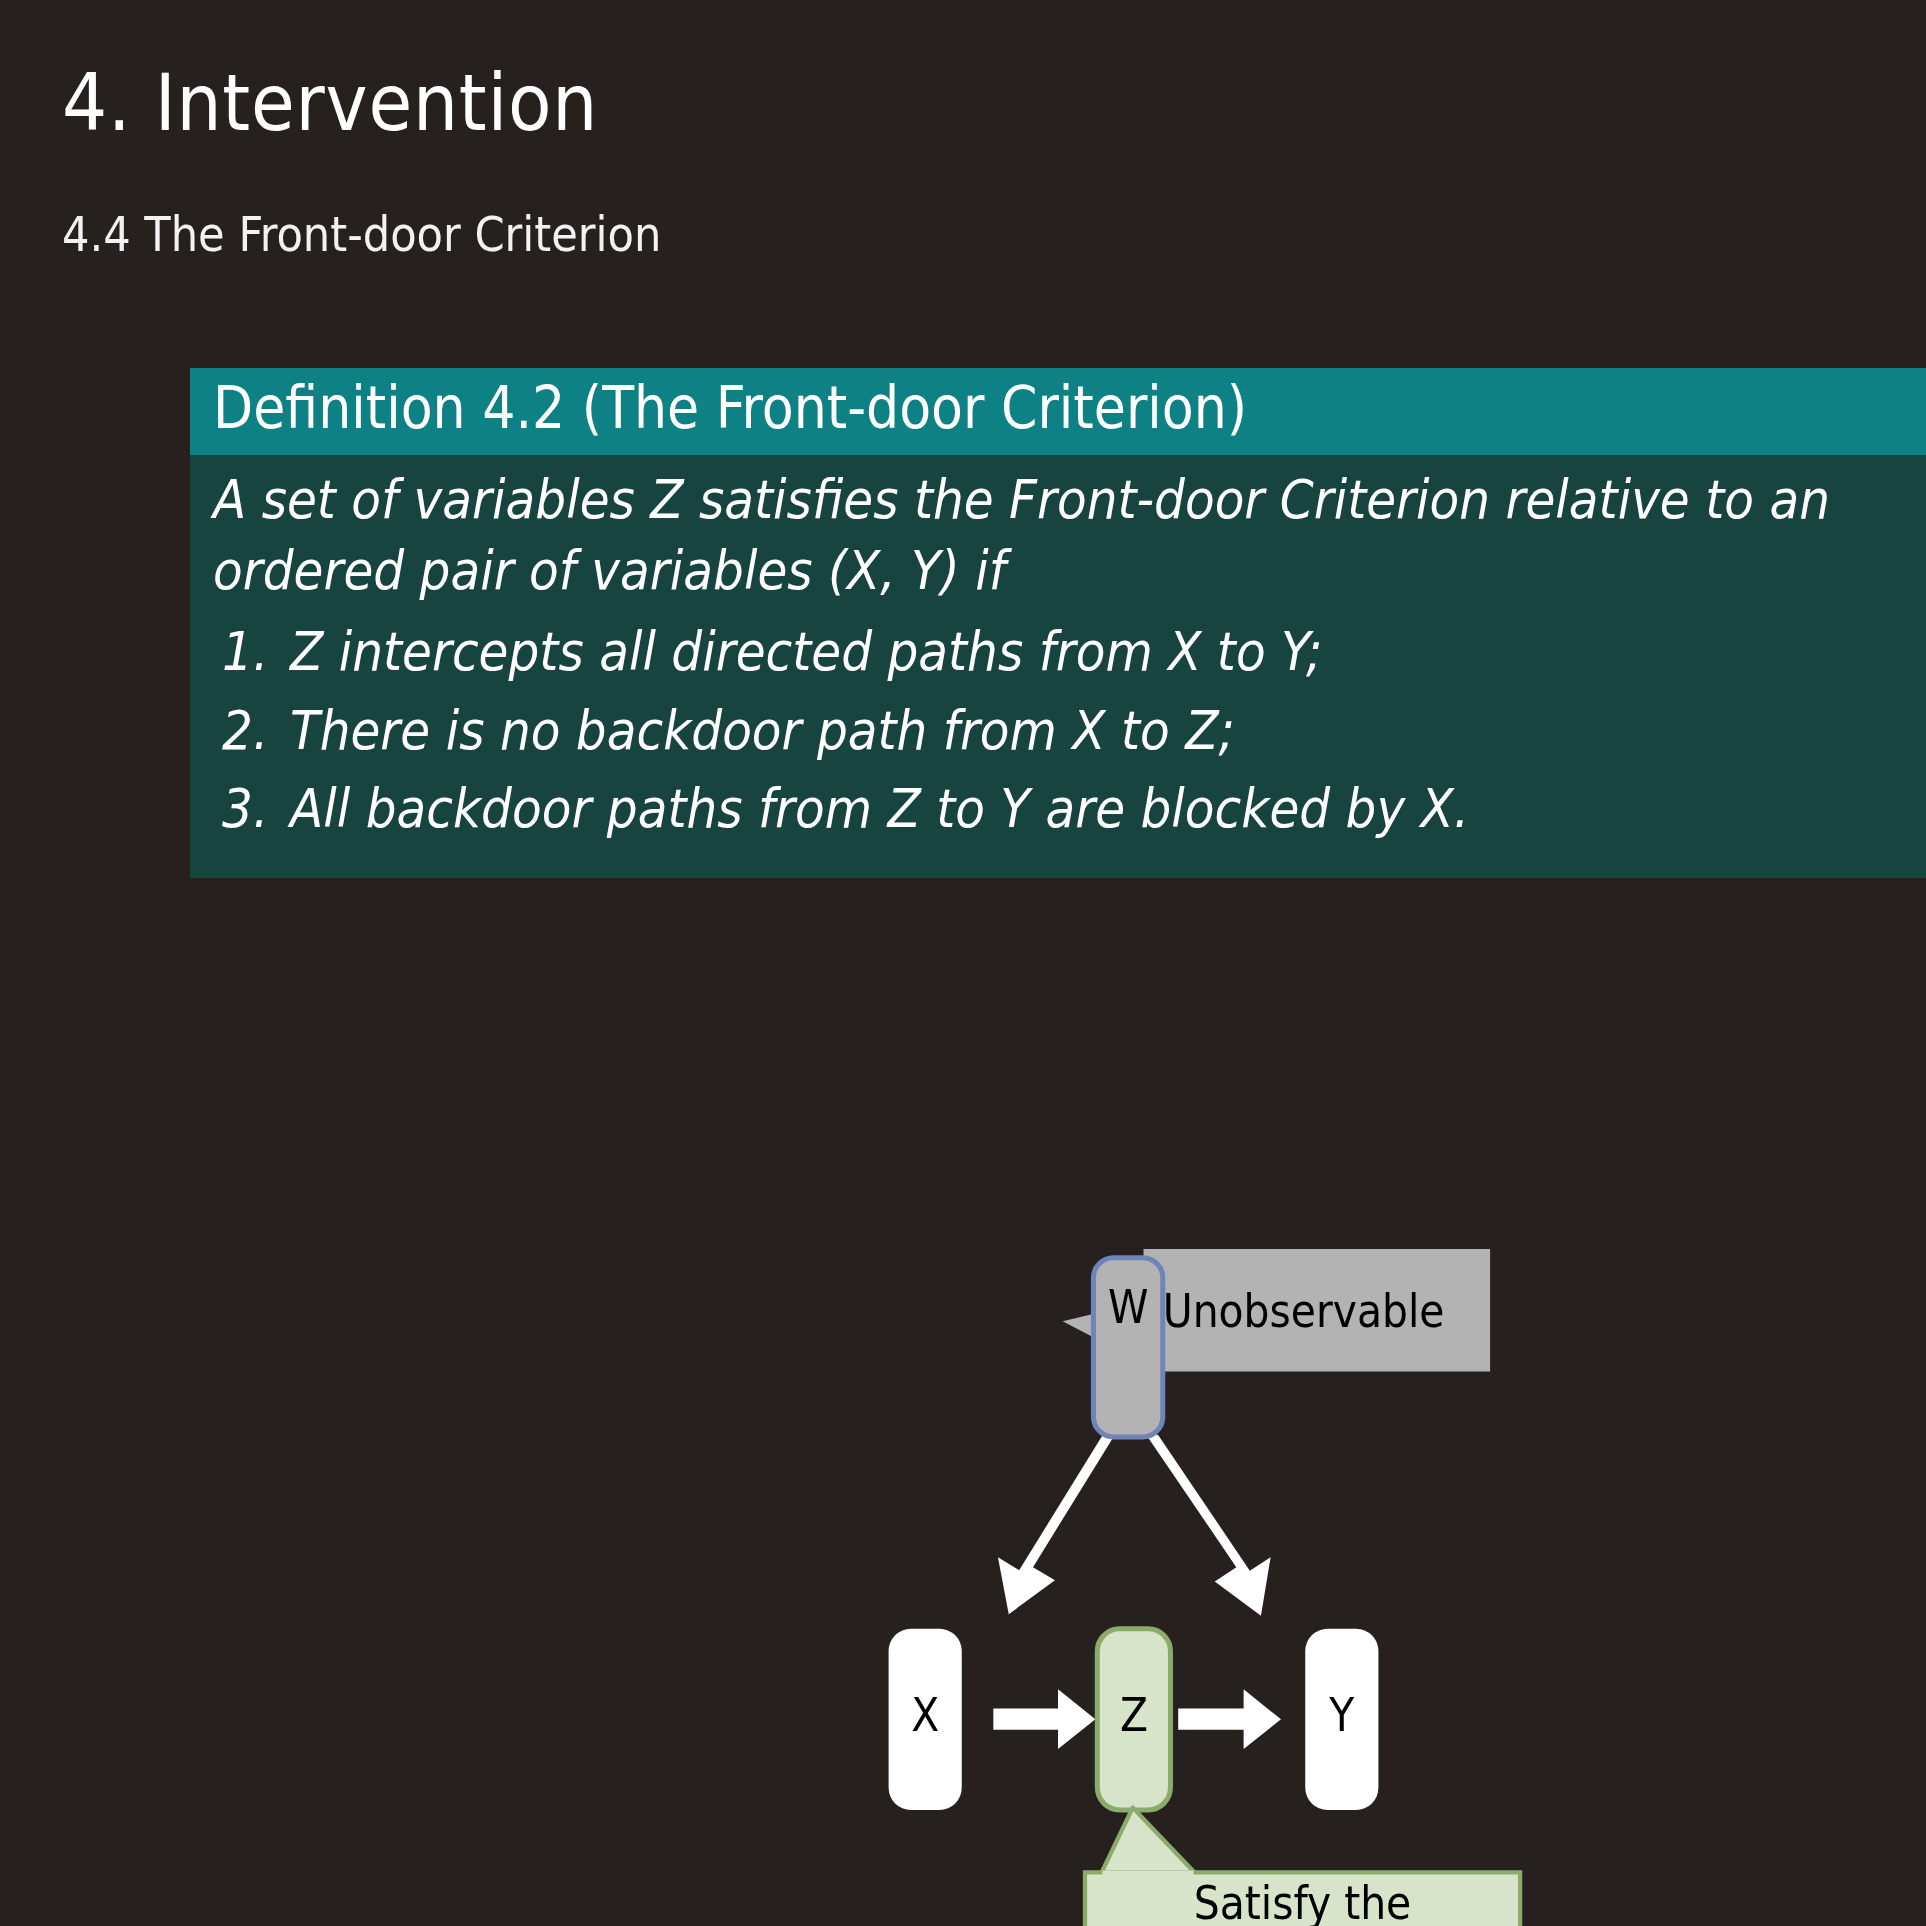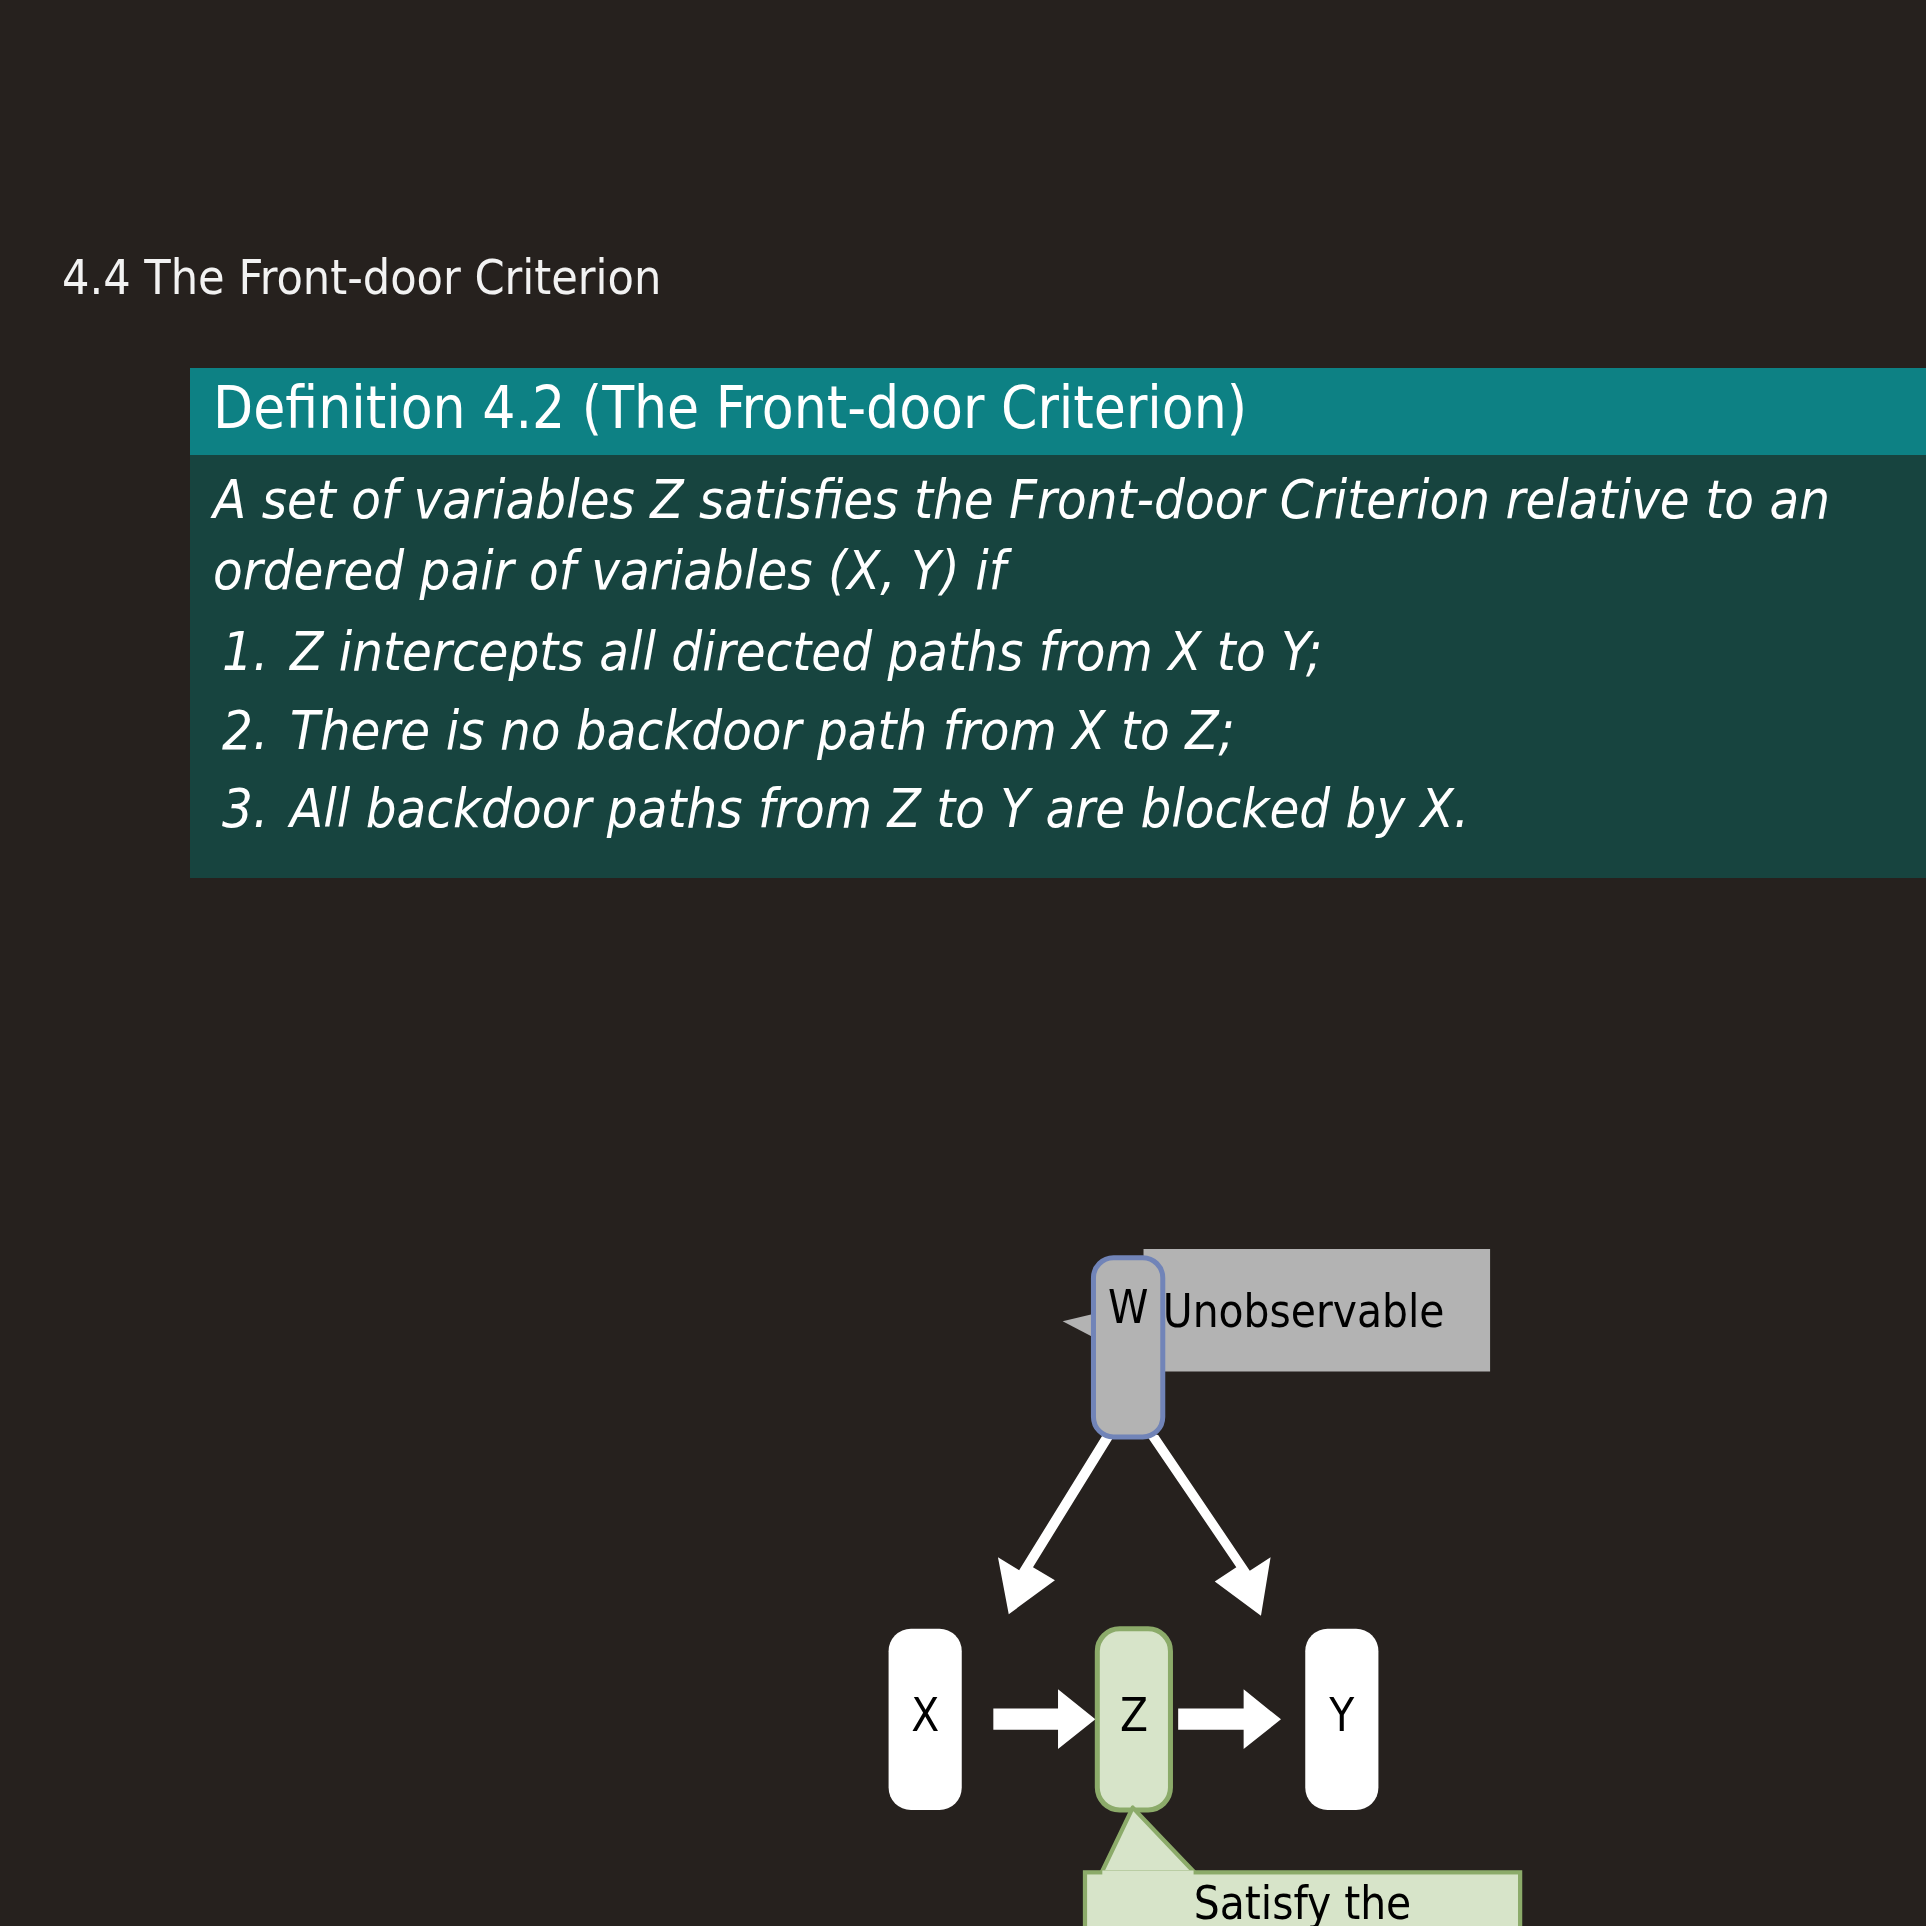--- a/index.html
+++ b/index.html
@@ -14,21 +14,21 @@
   
   #slide-title{
     position:absolute;left:62px;top:64px;
     font-size:79px;line-height:1;color:#ffffff;
     font-family:"DejaVu Sans Condensed","Liberation Sans",sans-serif;
     font-weight:400;letter-spacing:0.8px;white-space:pre;
   }
   #slide-subtitle{
     position:absolute;left:62px;top:210px;
     font-size:48px;line-height:1;color:#f2f2f2;
-    font-weight:400;white-space:pre;margin-top:43px;
+    font-weight:400;white-space:pre;
   }
 
   
   #definition-block{
     position:absolute;left:190px;top:368px;width:2400px;
   }
   #definition-header{
     background:#0d8184;color:#ffffff;
     padding:10px 23px 15.4px 23px;
     font-size:58px;line-height:1.06;
@@ -64,20 +64,21 @@
   .node-label{
     font-family:"DejaVu Sans Condensed","Liberation Sans",sans-serif;
     font-size:118px;fill:#000000;
   }
 </style>
 </head>
 <body>
 
 <div class="slide">
 
+  <div id="slide-title">4. Intervention</div>
 
   <div id="slide-subtitle">4.4 The Front-door Criterion</div>
 
   <div id="definition-block">
     <div id="definition-header">Definition 4.2 (The Front-door Criterion)</div>
     <div id="definition-body">
       <div class="para">A set of variables Z satisfies the Front-door Criterion relative to an</div>
       <div class="para">ordered pair of variables (X, Y) if</div>
       <ol>
         <li>

